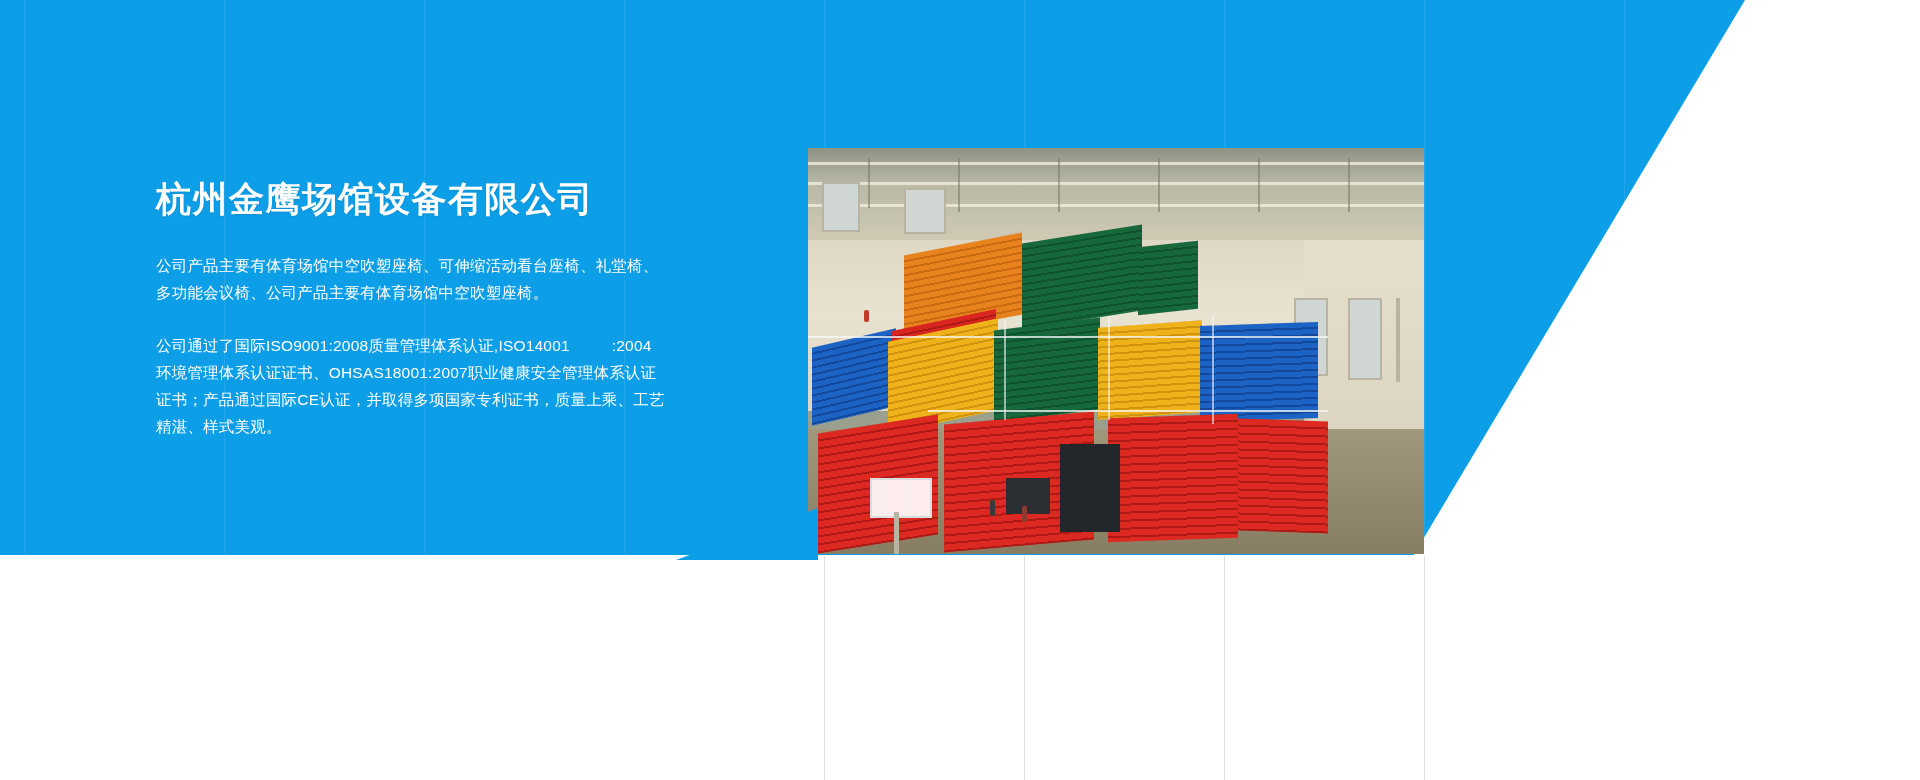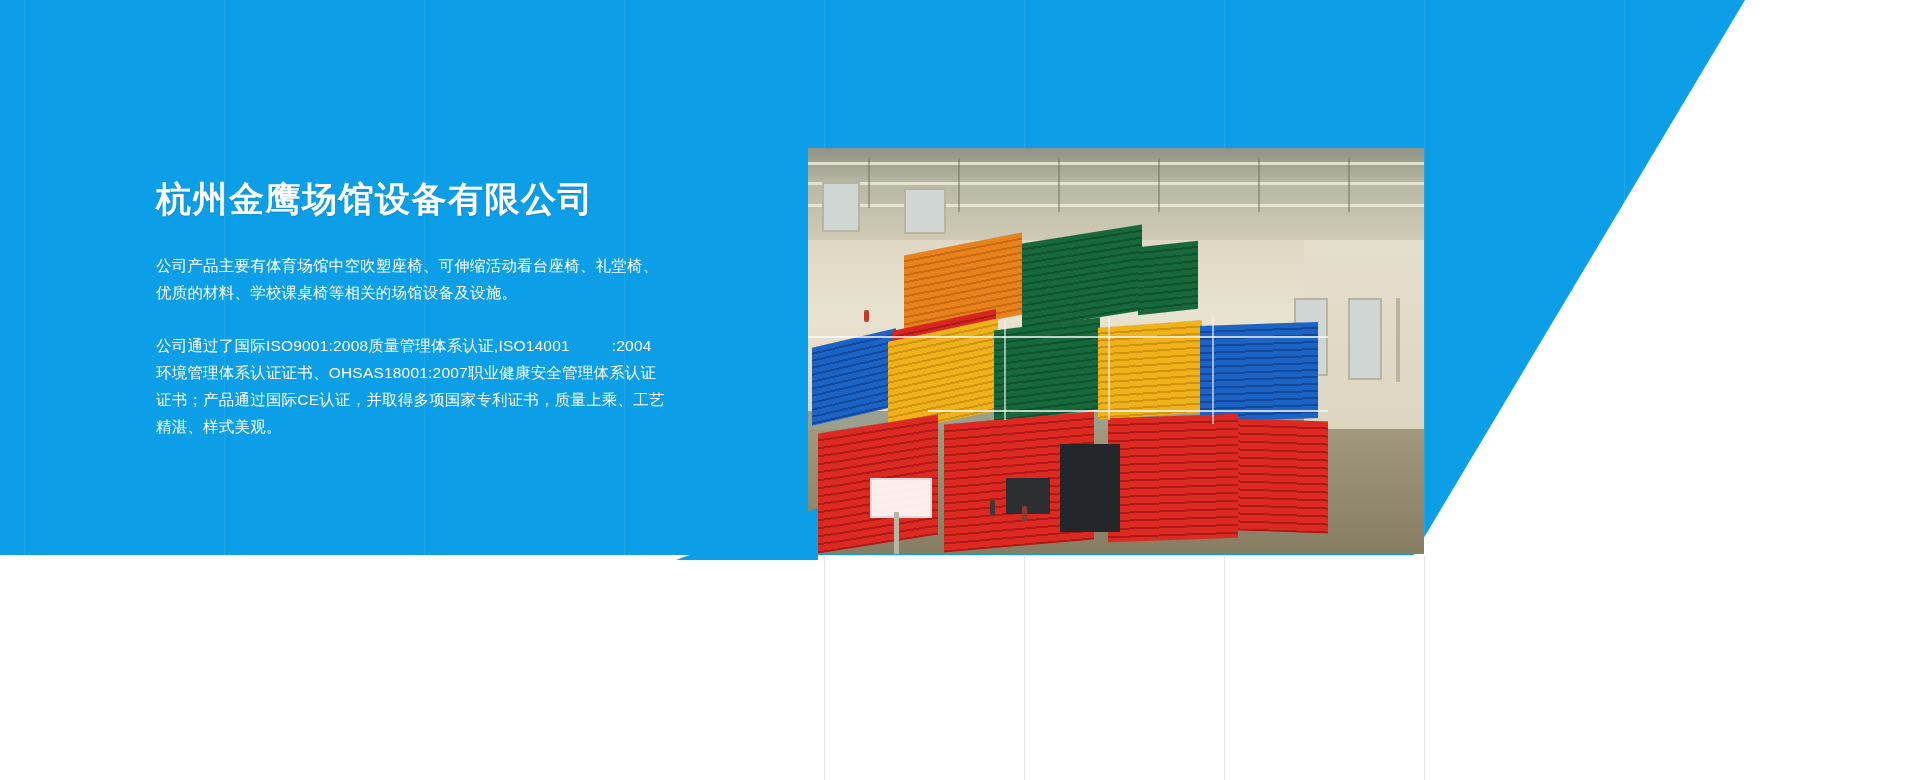--- a/index.html
+++ b/index.html
@@ -146,21 +146,21 @@
 </head>
 <body>
 
 <div class="stage">
 
   <div class="blue-panel" style="background: rgb(13, 158, 232);"></div>
   <div class="grid-lines"></div>
 
   <div class="copy" style="color: rgb(255, 255, 255);">
     <h1 class="company-title">杭州金鹰场馆设备有限公司</h1>
-    <p class="para">公司产品主要有体育场馆中空吹塑座椅、可伸缩活动看台座椅、礼堂椅、优质的材料、学校课桌椅等相关的场馆设备及设施。</p>
+    <p class="para">公司产品主要有体育场馆中空吹塑座椅、可伸缩活动看台座椅、礼堂椅、多功能会议椅、公司产品主要有体育场馆中空吹塑座椅。</p>
     <p class="para"><span>公司通过了国际ISO9001:2008质量管理体系认证,ISO14001</span><span class="gap"></span><span>:2004环境管理体系认证证书、OHSAS18001:2007职业健康安全管理体系认证证书；产品通过国际CE认证，并取得多项国家专利证书，质量上乘、工艺精湛、样式美观。</span></p>
   </div>
 
   <div class="photo-frame">
     <div class="photo">
       <div class="ph-wall"></div>
       <div class="ph-wall-r"></div>
       <div class="ph-ceiling">
         <div class="truss" style="left:0;top:14px;width:100%;"></div>
         <div class="truss" style="left:0;top:34px;width:100%;"></div>

